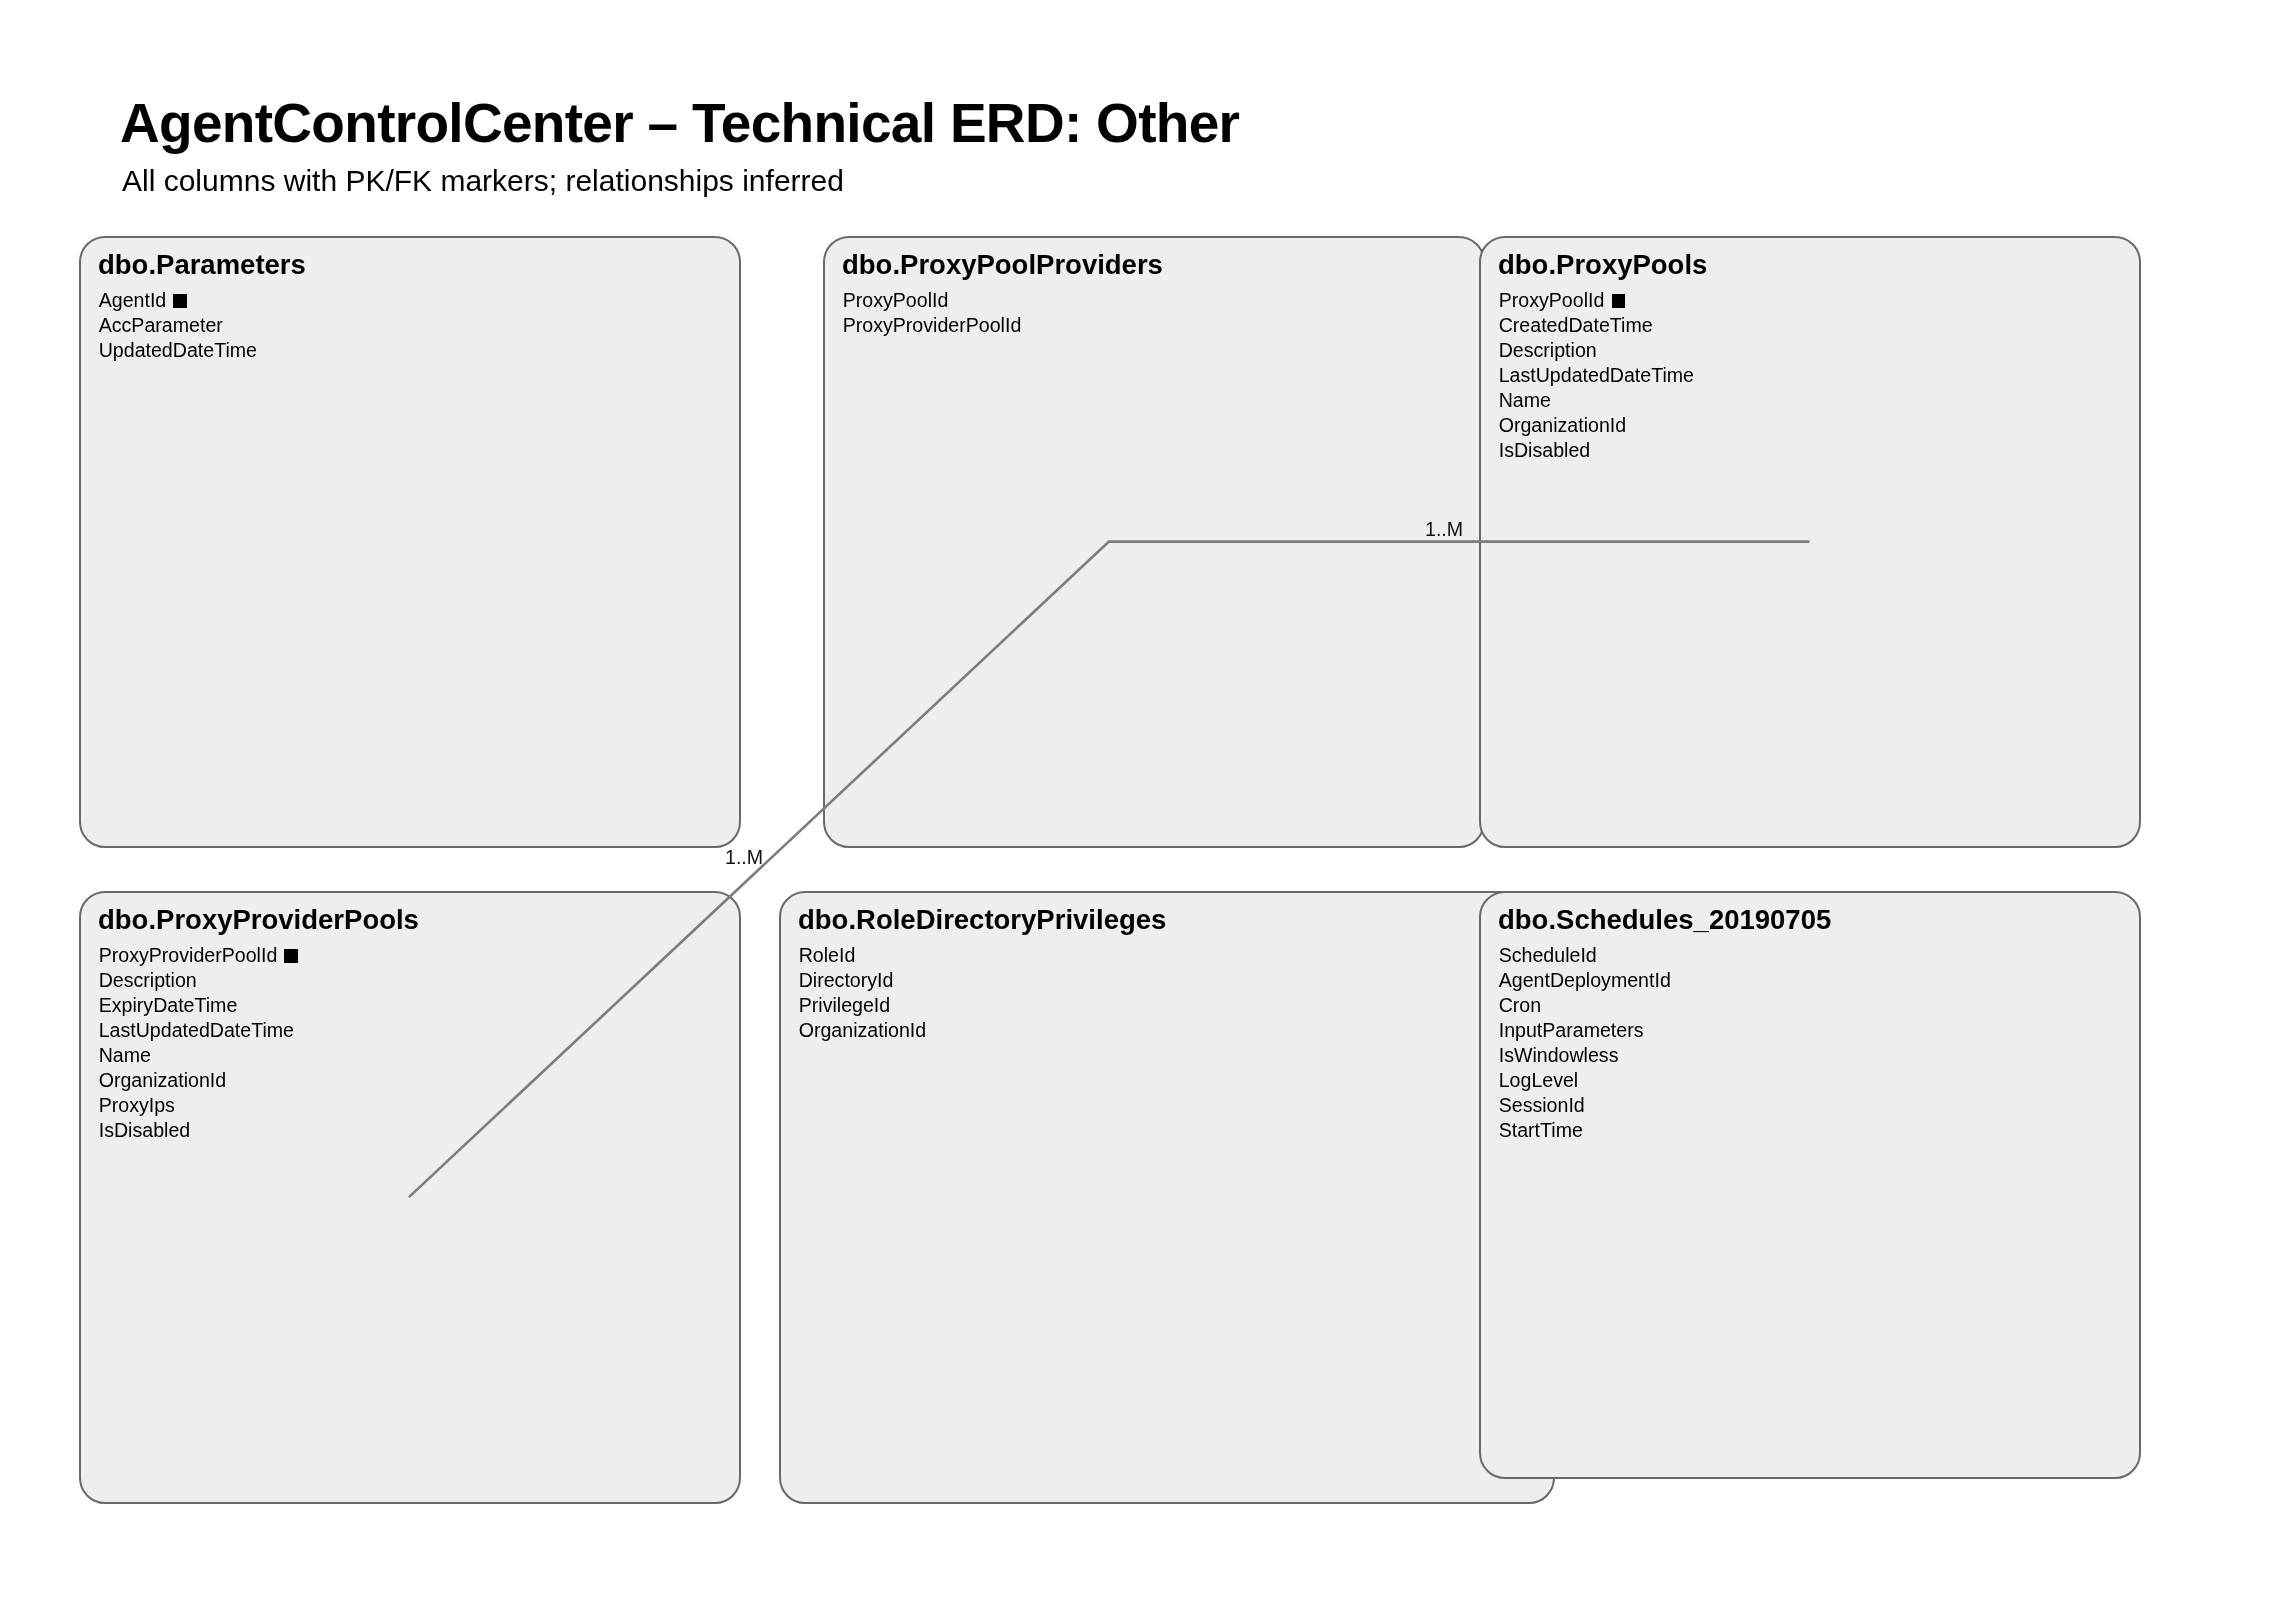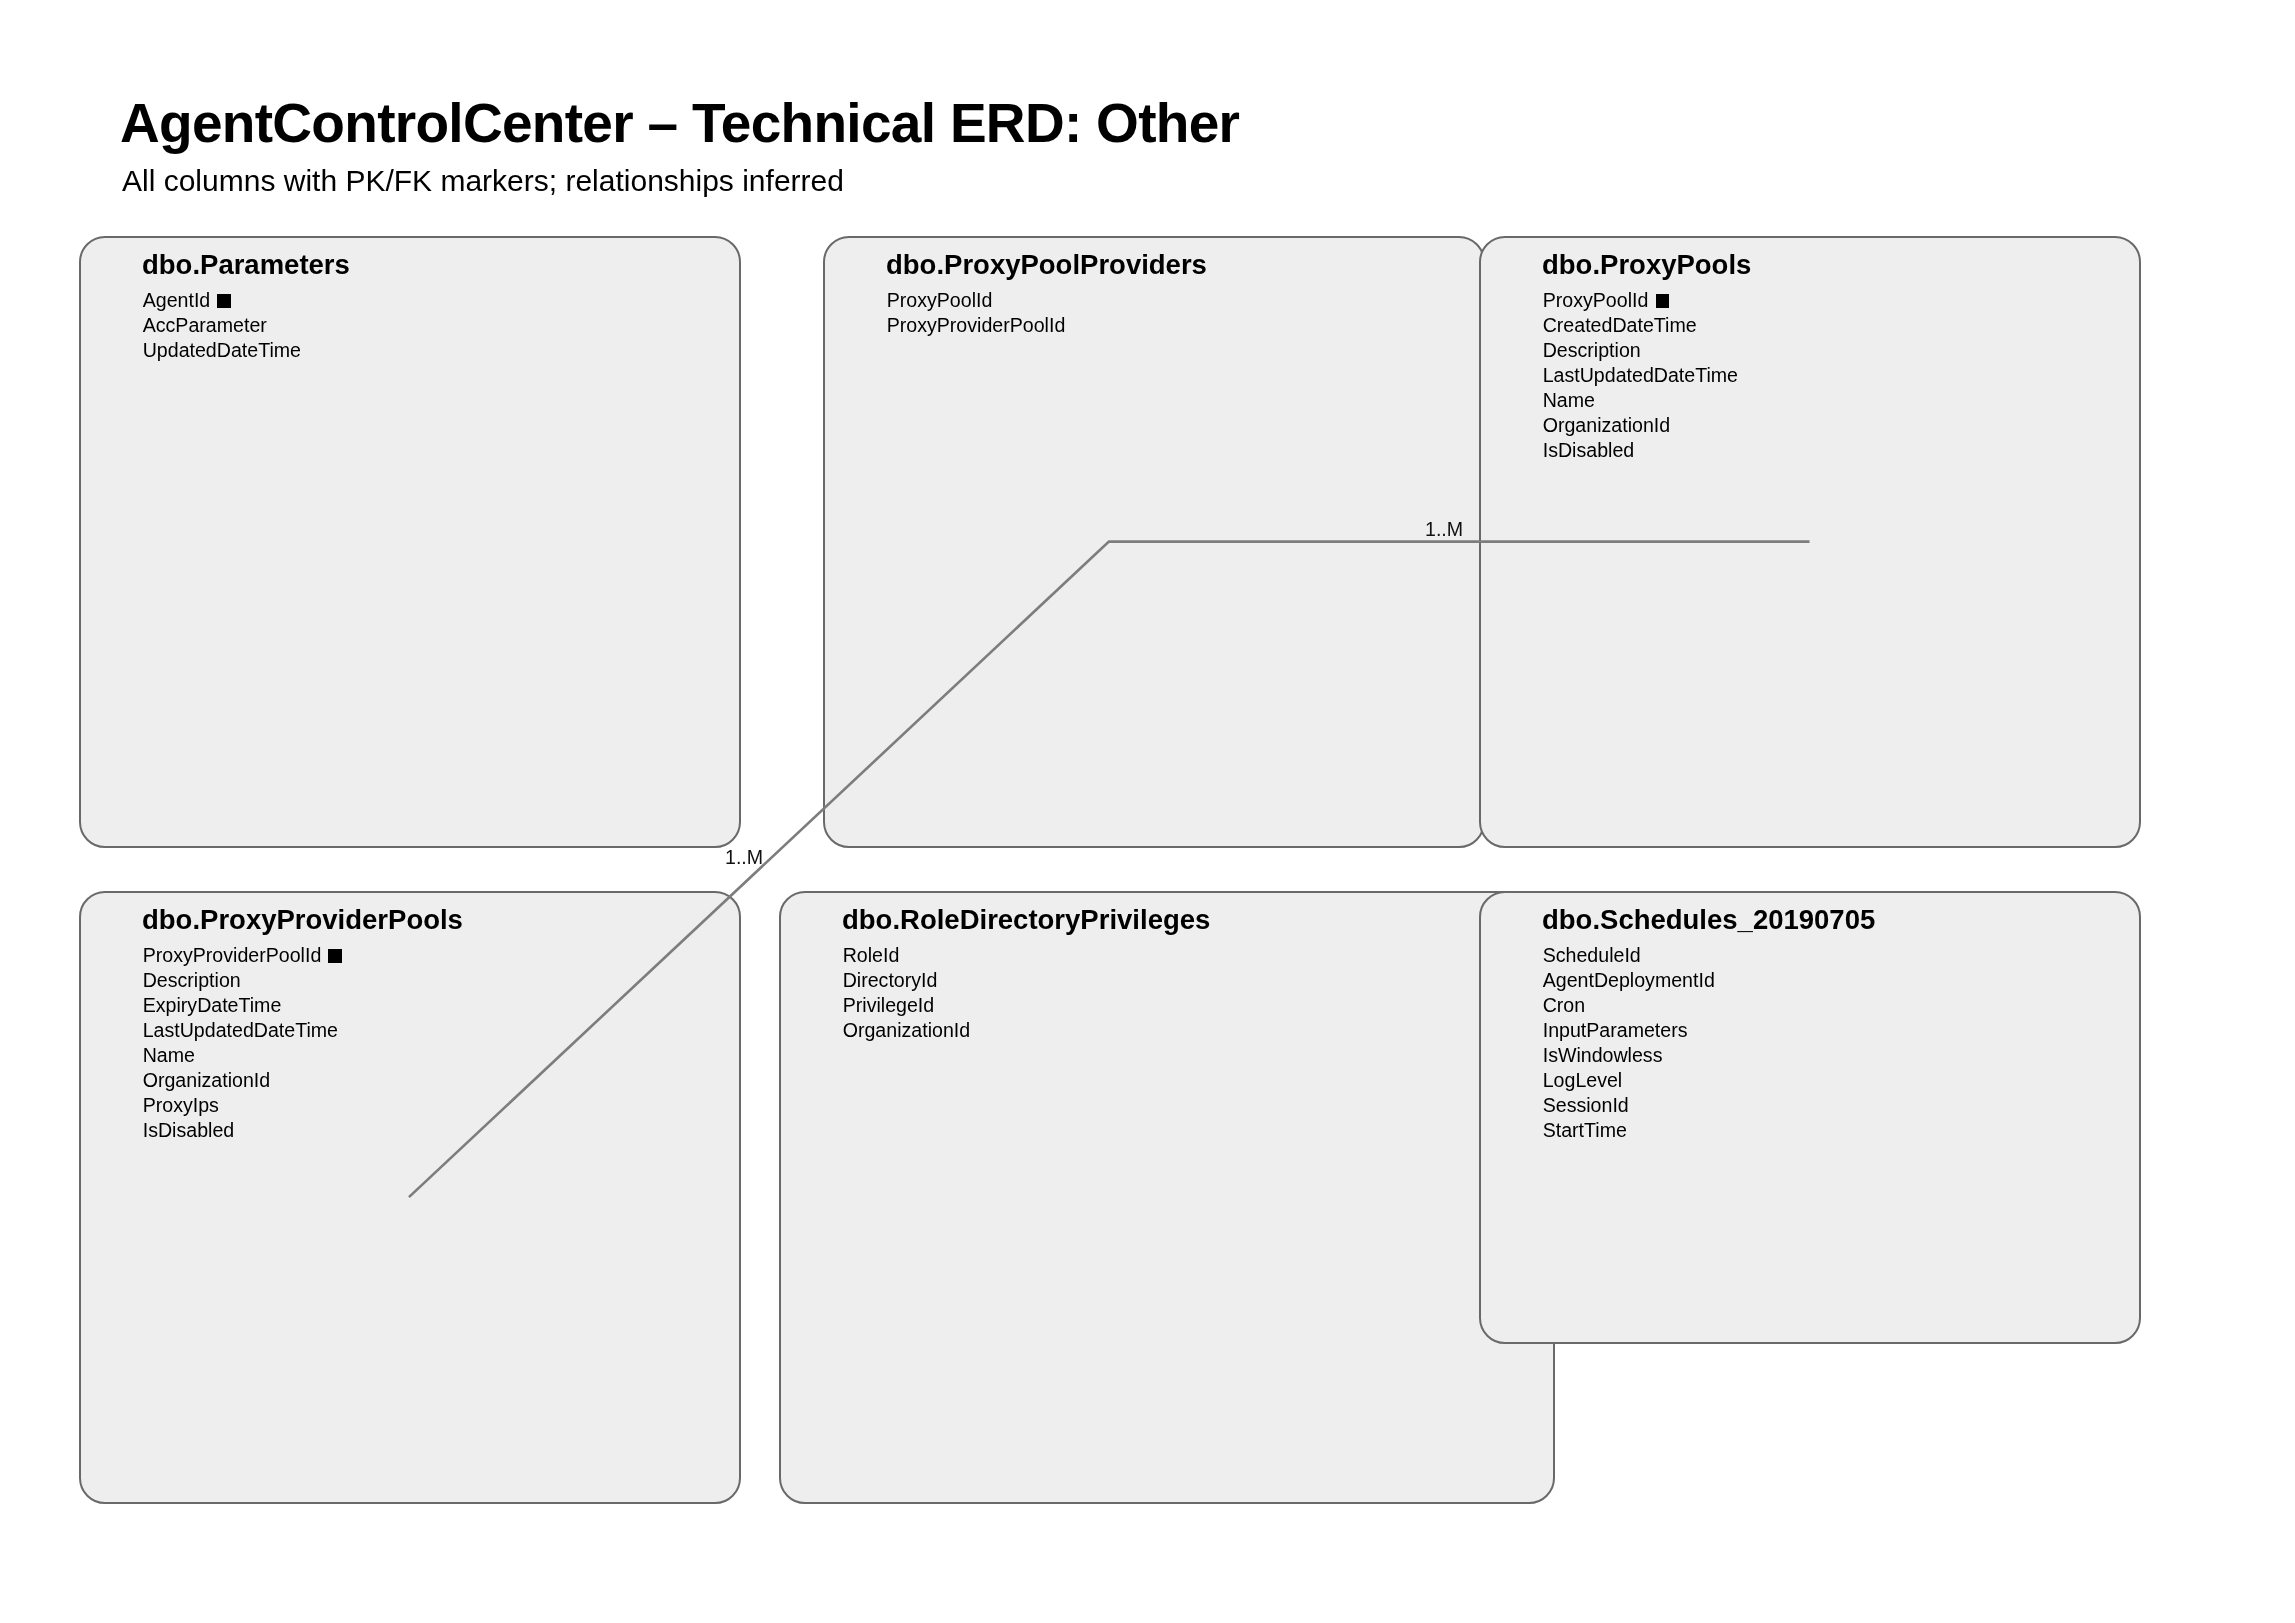--- a/index.html
+++ b/index.html
@@ -20,21 +20,20 @@
     position:absolute;left:122px;top:166px;
     font-size:30px;font-weight:normal;line-height:1;
     white-space:nowrap;
   }
   .entity{
     position:absolute;
     background:#eeeeee;
     border:2.6px solid #696969;
     border-radius:26px;
     box-sizing:border-box;
-    padding-left:44px;
   }
   .entity-title{
     margin:10.5px 0 0 17px;
     font-size:27.5px;font-weight:bold;line-height:31px;
     white-space:nowrap;
   }
   .entity-cols{
     margin:8.5px 0 0 17.7px;
     font-size:19.6px;line-height:25px;
     letter-spacing:0;
@@ -111,21 +110,21 @@
       </div>
       <div class="entity" style="left: 779px; top: 891px; width: 776px; height: 613px;">
         <div class="entity-title">dbo.RoleDirectoryPrivileges</div>
         <div class="entity-cols">
           <div class="entity-col"><span>RoleId</span></div>
           <div class="entity-col"><span>DirectoryId</span></div>
           <div class="entity-col"><span>PrivilegeId</span></div>
           <div class="entity-col"><span>OrganizationId</span></div>
         </div>
       </div>
-      <div class="entity" style="left: 1479px; top: 891px; width: 662px; height: 453px;">
+      <div class="entity" style="left: 1479px; top: 891px; width: 662px; height: 588px;">
         <div class="entity-title">dbo.Schedules_20190705</div>
         <div class="entity-cols">
           <div class="entity-col"><span>ScheduleId</span></div>
           <div class="entity-col"><span>AgentDeploymentId</span></div>
           <div class="entity-col"><span>Cron</span></div>
           <div class="entity-col"><span>InputParameters</span></div>
           <div class="entity-col"><span>IsWindowless</span></div>
           <div class="entity-col"><span>LogLevel</span></div>
           <div class="entity-col"><span>SessionId</span></div>
           <div class="entity-col"><span>StartTime</span></div>

